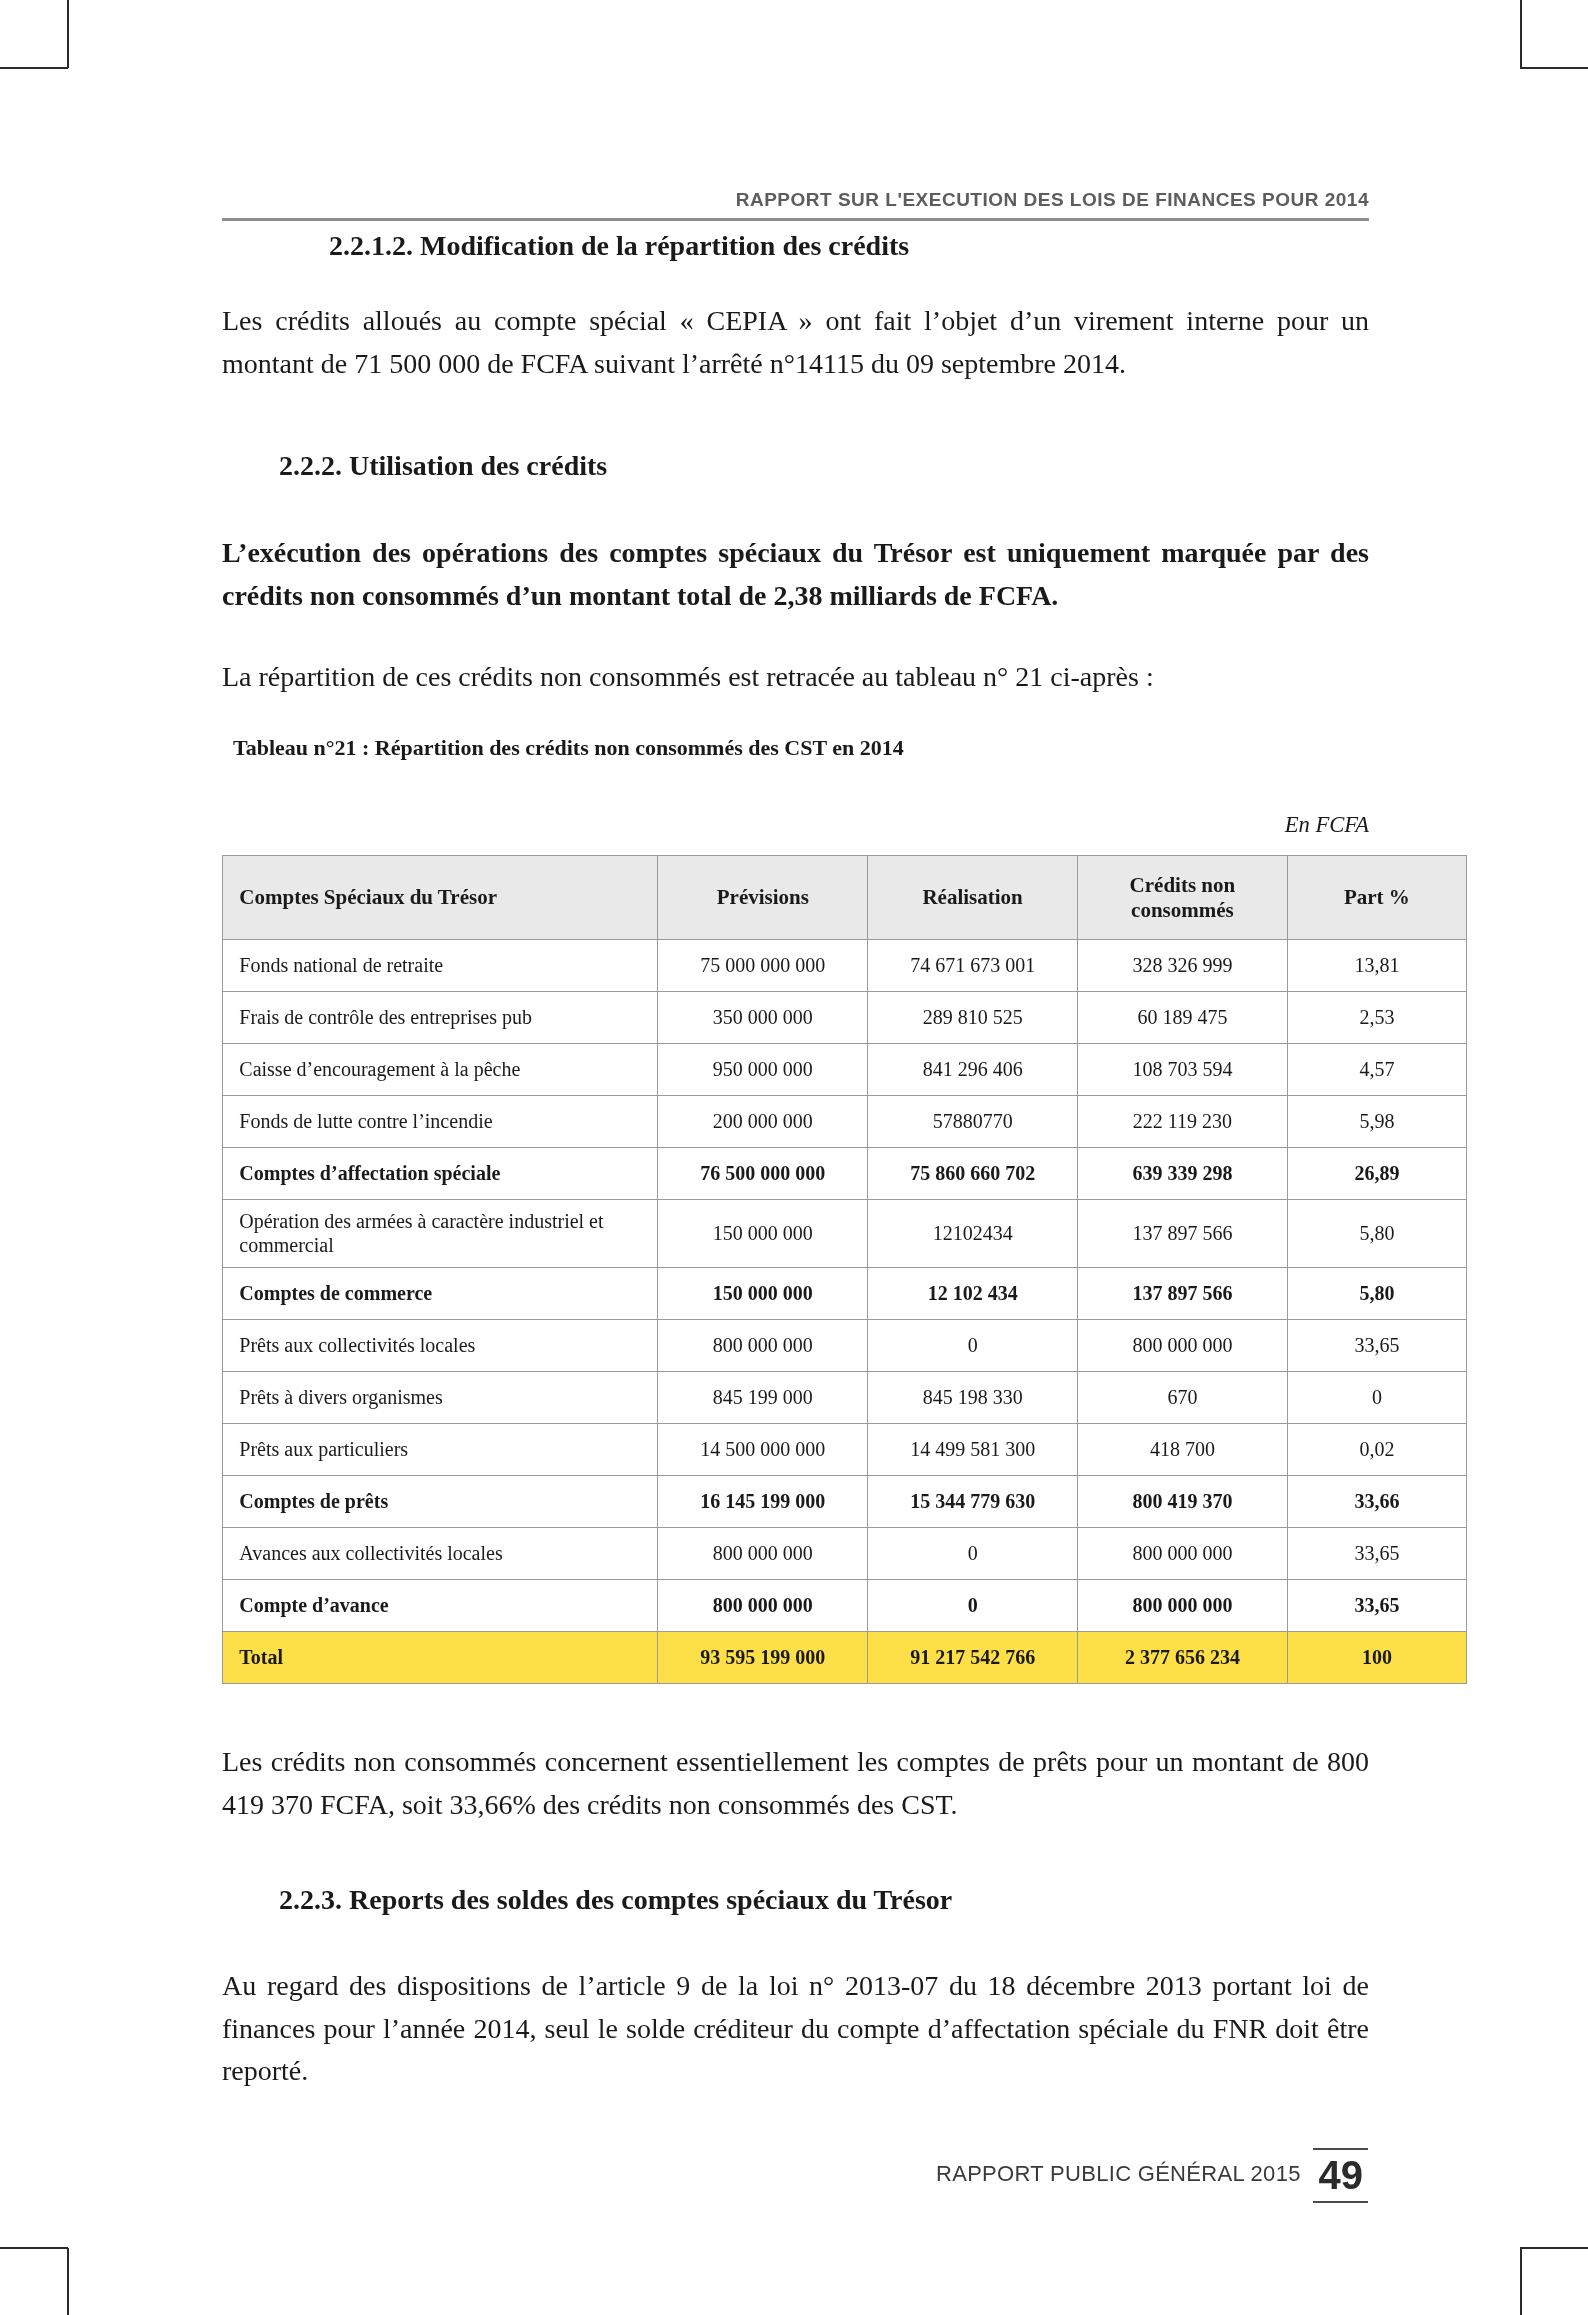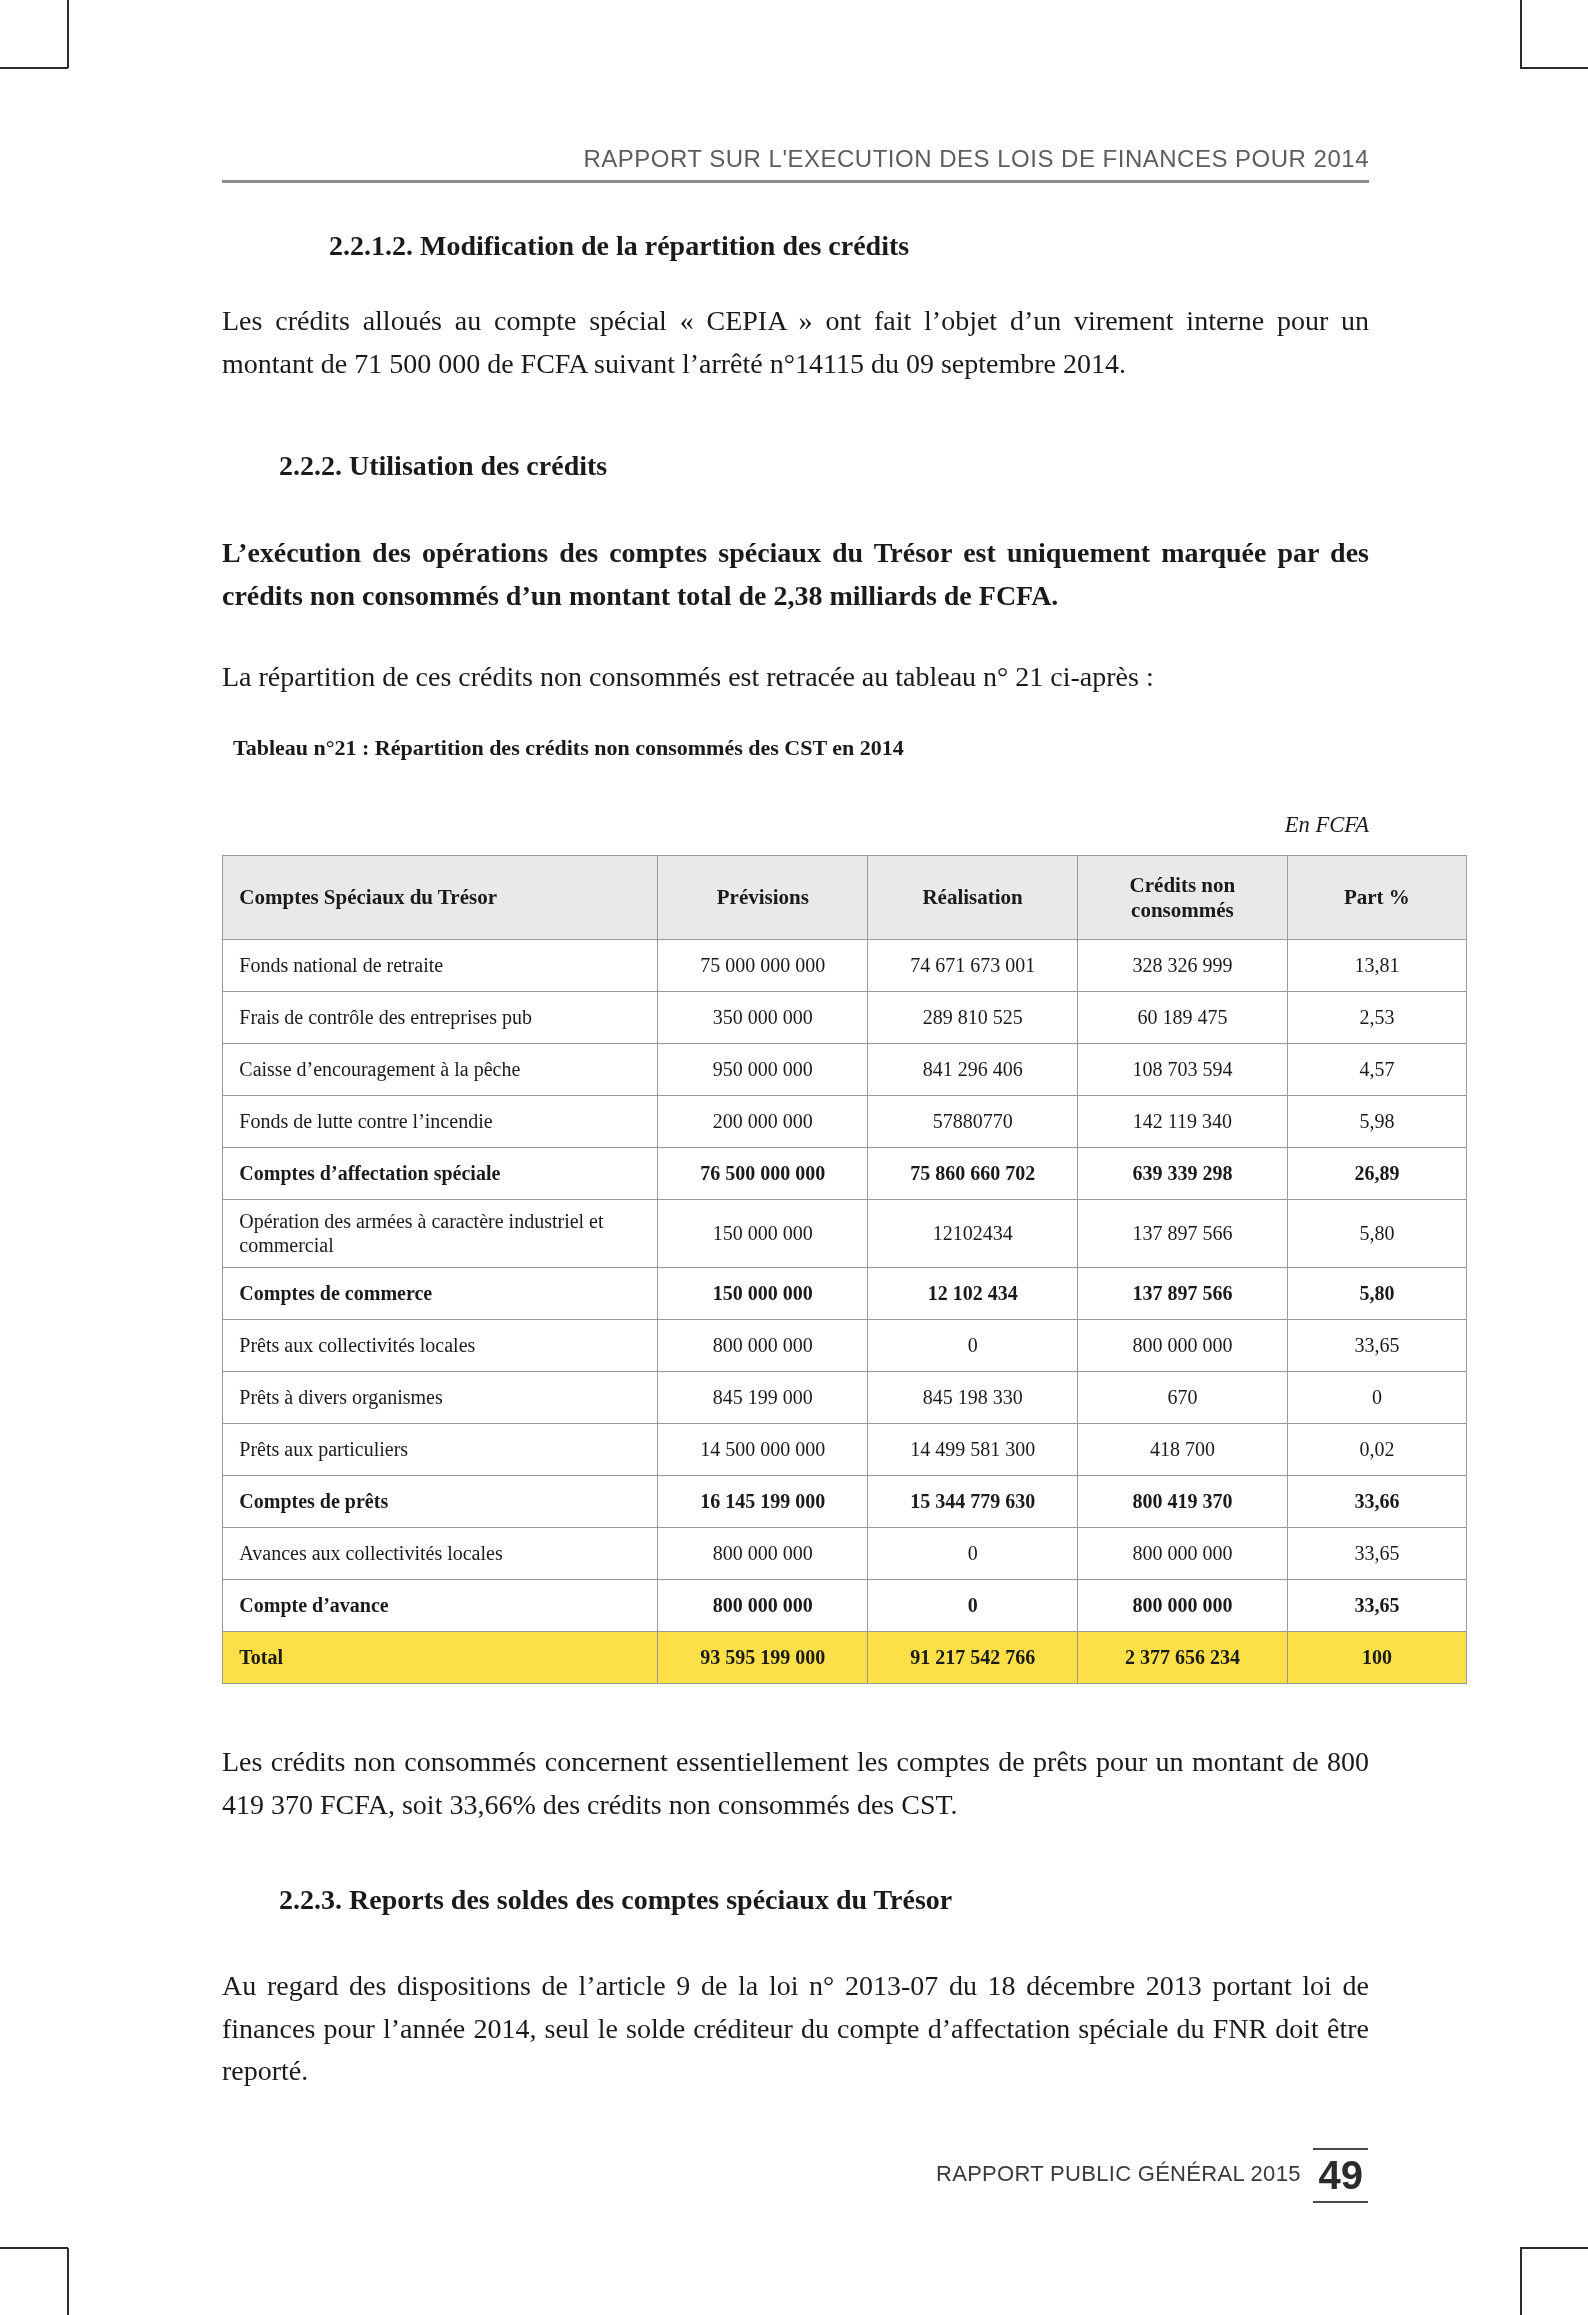--- a/index.html
+++ b/index.html
@@ -30,26 +30,27 @@
   
   #running-header {
     position: absolute;
     left: 222px;
     top: 145px;
     width: 1147px;
     text-align: right;
   }
   #running-header .rh-text {
     font-family: "Liberation Sans", "DejaVu Sans", sans-serif;
-    font-weight: normal;
-    font-size: 24px;
+    font-weight: bold;
+    font-size: 19px;
     letter-spacing: 0.5px;
     color: #5d5d5d;
     display: inline-block;
     padding-bottom: 5.4px;
+    margin-top: 44px;
   }
   #running-header .rh-rule {
     display: block;
     height: 2.7px;
     background: #8e8e8e;
     width: 100%;
     margin-top: 1.8px;
   }
 
   
@@ -250,21 +251,21 @@
             <td class="cell-name">Caisse d’encouragement à la pêche</td>
             <td class="cell-num">950 000 000</td>
             <td class="cell-num">841 296 406</td>
             <td class="cell-num">108 703 594</td>
             <td class="cell-num">4,57</td>
           </tr>
           <tr>
             <td class="cell-name">Fonds de lutte contre l’incendie</td>
             <td class="cell-num">200 000 000</td>
             <td class="cell-num">57880770</td>
-            <td class="cell-num">142 119 340</td>
+            <td class="cell-num">222 119 230</td>
             <td class="cell-num">5,98</td>
           </tr>
           <tr class="row-bold">
             <td class="cell-name">Comptes d’affectation spéciale</td>
             <td class="cell-num">76 500 000 000</td>
             <td class="cell-num">75 860 660 702</td>
             <td class="cell-num">639 339 298</td>
             <td class="cell-num">26,89</td>
           </tr>
           <tr>

